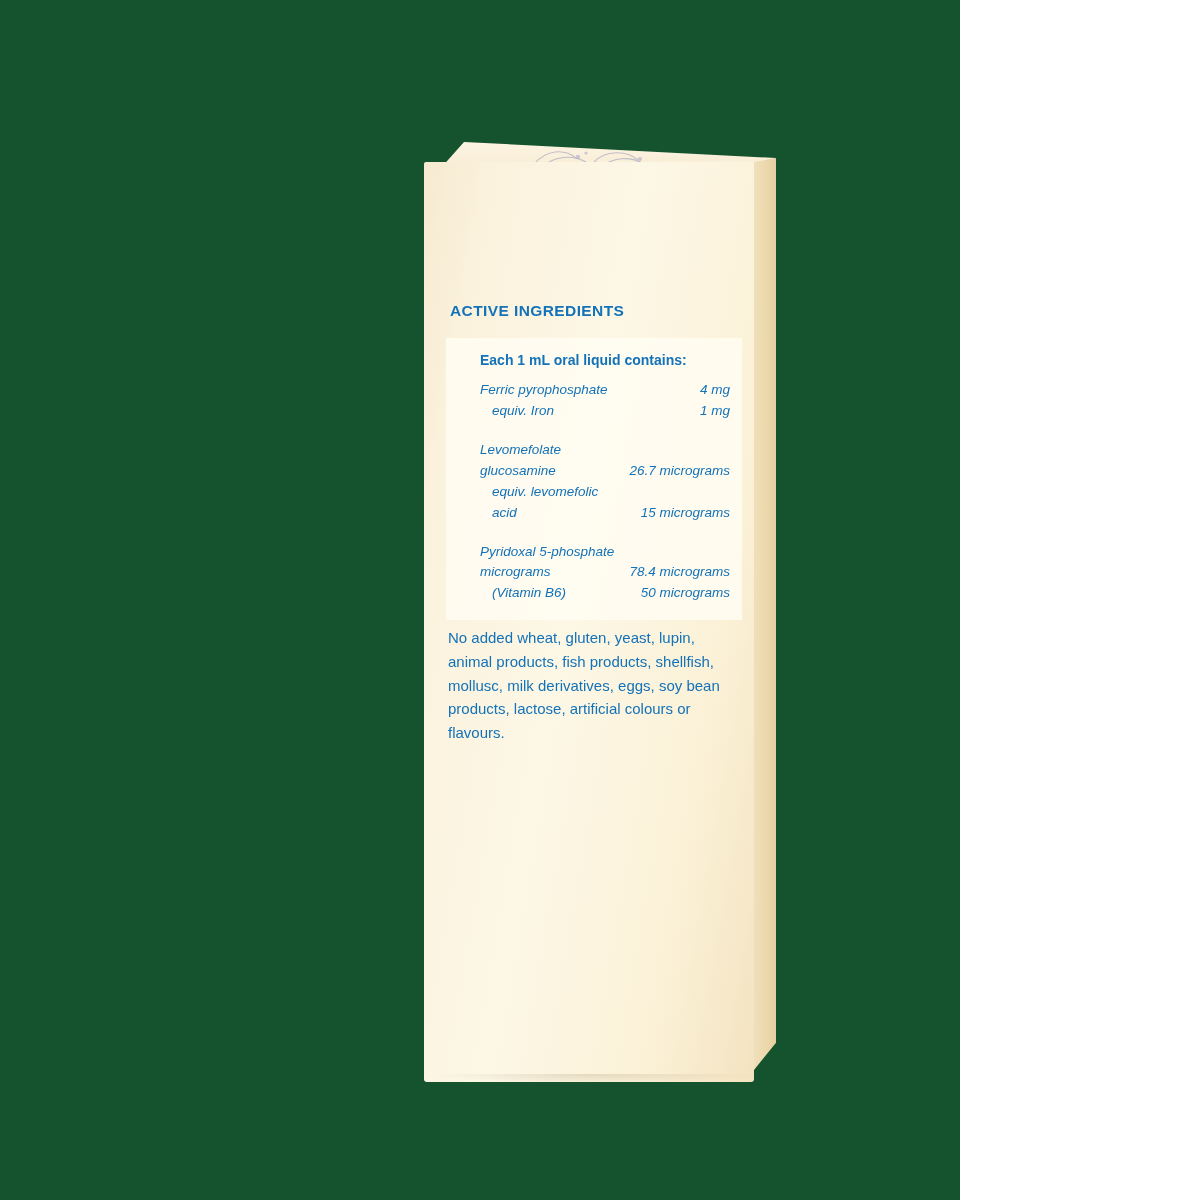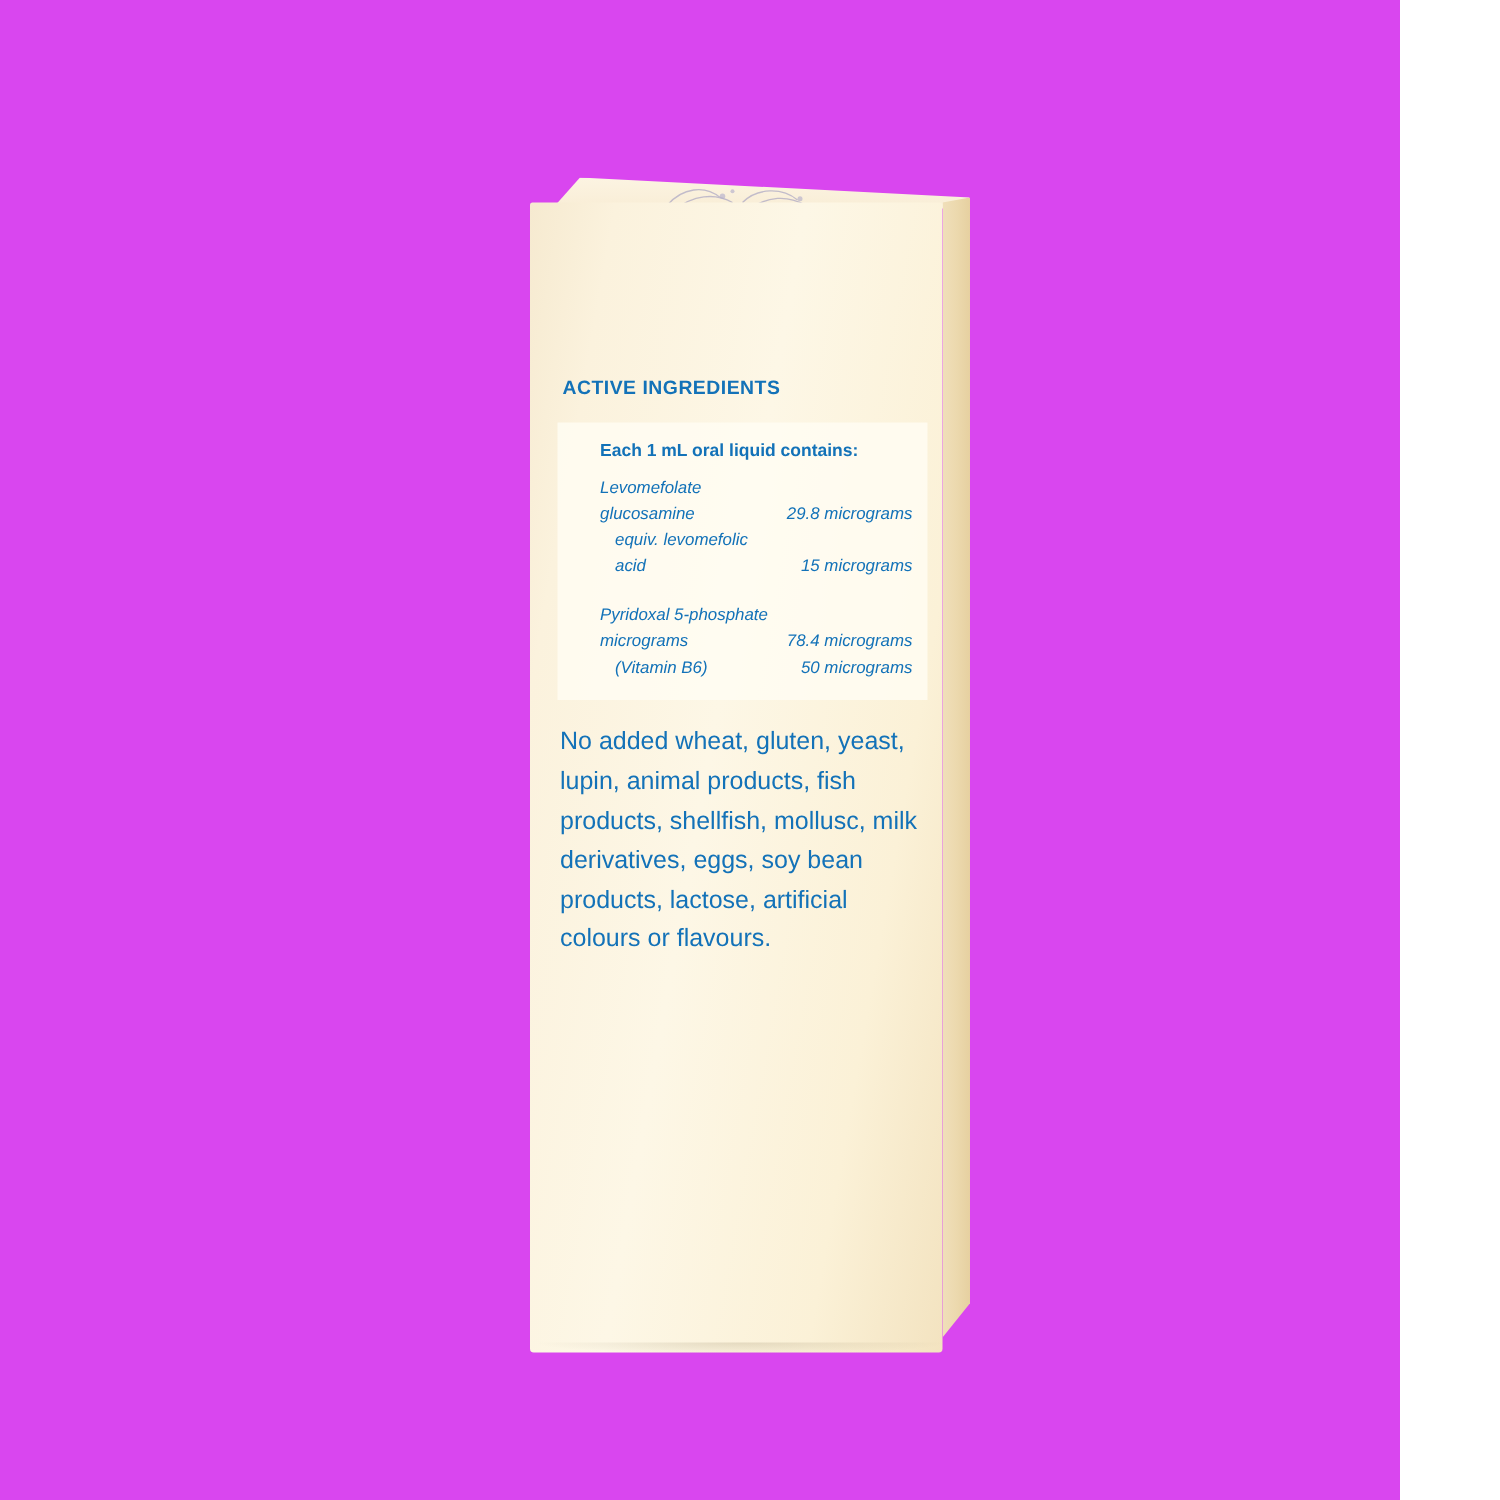--- a/index.html
+++ b/index.html
@@ -6,23 +6,23 @@
     margin: 0;
     padding: 0;
     width: 1200px;
     height: 1200px;
     background: #ffffff;
     font-family: "Liberation Sans", sans-serif;
   }
 
   #scene {
     position: relative;
-    width: 1120px;
+    width: 960px;
     height: 1200px;
-    background: #d946ef;
+    background: #14532d;
     overflow: hidden;
   }
 
   
   .carton {
     position: absolute;
     left: 424px;
     top: 142px;
     width: 352px;
     height: 940px;
@@ -137,23 +137,23 @@
     padding: 0 12px 0 18px;
   }
 
   .ing-row .name { text-align: left; }
   .ing-row .val  { text-align: right; white-space: nowrap; }
 
   .ing-row.indent .name { padding-left: 12px; }
 
   .free-text {
     color: #1372b8;
-    font-size: 20px;
+    font-size: 15px;
     line-height: 1.58;
-    margin: 18px 0 0 2px;
+    margin: 6px 0 0 2px;
     width: 290px;
   }
 
   .free-text.second { margin-top: 22px; }
 </style>
 </head>
 <body>
 
 <div id="scene">
 
@@ -180,29 +180,39 @@
 
     <div class="face-front">
 
       <div class="panel">
 
         <div class="heading">ACTIVE INGREDIENTS</div>
 
         <div class="ing-box">
           <div class="ing-title">Each 1 mL oral liquid contains:</div>
 
+          <div class="ing-group">
+            <div class="ing-row">
+              <span class="name">Ferric pyrophosphate</span>
+              <span class="val">4 mg</span>
+            </div>
+            <div class="ing-row indent">
+              <span class="name">equiv. Iron</span>
+              <span class="val">1 mg</span>
+            </div>
+          </div>
 
           <div class="ing-group">
             <div class="ing-row">
               <span class="name">Levomefolate</span>
               <span class="val"></span>
             </div>
             <div class="ing-row">
               <span class="name">glucosamine</span>
-              <span class="val">29.8 micrograms</span>
+              <span class="val">26.7 micrograms</span>
             </div>
             <div class="ing-row indent">
               <span class="name">equiv. levomefolic</span>
               <span class="val"></span>
             </div>
             <div class="ing-row indent">
               <span class="name">acid</span>
               <span class="val">15 micrograms</span>
             </div>
           </div>

